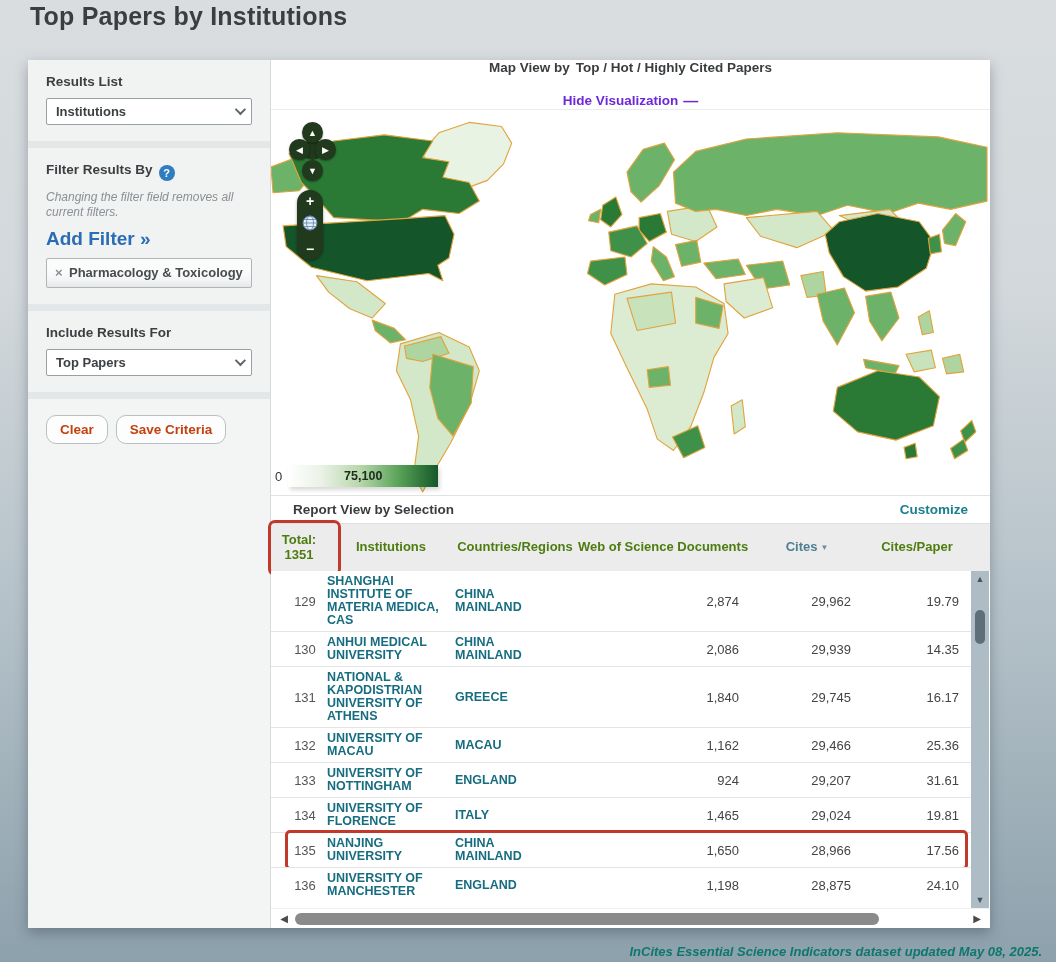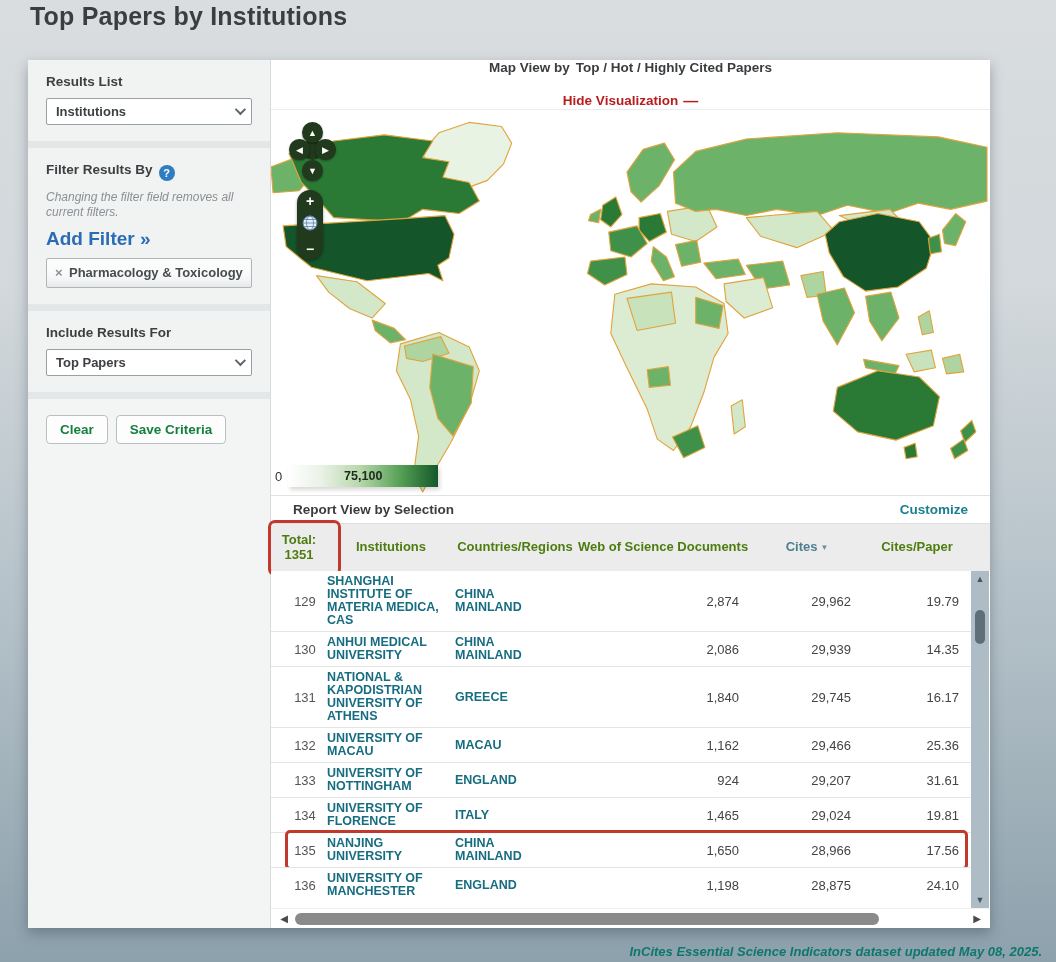--- a/index.html
+++ b/index.html
@@ -21,29 +21,29 @@
     display:flex; align-items:center; padding:0 26px 0 9px; font-size:13px; font-weight:bold; color:#3d4144; cursor:pointer; }
   .chev { position:absolute; right:8px; top:8px; width:8px; height:8px; border-right:2px solid #5a676d; border-bottom:2px solid #5a676d; transform:rotate(45deg) translateY(-2px); }
   .help-badge { display:inline-flex; width:16px; height:16px; border-radius:50%; background:#2f7cc0; color:#fff;
     font-size:11px; font-weight:bold; align-items:center; justify-content:center; margin-left:6px; vertical-align:-3px; cursor:pointer; }
   .filter-note { font-size:12px; font-style:italic; color:#8a9094; line-height:1.25; margin-bottom:8px; }
   .add-filter { font-size:19px; font-weight:bold; color:#2a6db5; margin-bottom:8px; cursor:pointer; }
   .chip-box { background:#fbfbfb; border:1px solid #aeb4b7; border-radius:2px; padding:6px 8px; box-shadow:inset 0 -14px 14px -12px #d9dcde; }
   .chip { font-size:13px; font-weight:bold; color:#474c4f; line-height:1.2; padding-left:14px; position:relative; }
   .chip .x { position:absolute; left:0; top:0; color:#8a8f93; font-weight:bold; cursor:pointer; }
   .btn-row { display:flex; gap:8px; padding:16px 18px; background:#f3f4f4; }
-  .btn { background:#fdfdfd; border:1px solid #b9bfc2; border-radius:4px; padding:6px 13px;
-    font-size:13.5px; font-weight:bold; color:#15803d; cursor:pointer; }
+  .btn { background:#fdfdfd; border:1px solid #b9bfc2; border-radius:10px; padding:6px 13px;
+    font-size:13.5px; font-weight:bold; color:#c2410c; cursor:pointer; }
 
   
   .content { flex:1; display:flex; flex-direction:column; background:#fff; position:relative; }
   .map-header { height:50px; display:flex; align-items:center; justify-content:space-between; padding:0 22px; border-bottom:1px solid #ececec;flex-direction:column; }
   .map-title { font-size:13.5px; font-weight:bold; color:#3a3d3f; }
   .map-title .prefix { margin-right:6px; }
-  .teal-link { font-size:13.5px; font-weight:bold; color:#b91c1c; cursor:pointer; display:flex; align-items:center; gap:5px; }
+  .teal-link { font-size:13.5px; font-weight:bold; color:#6d28d9; cursor:pointer; display:flex; align-items:center; gap:5px; }
   .collapse-glyph { font-weight:bold; font-size:15px; }
 
   .map-area { height:385px; position:relative; overflow:hidden; background:#fff; }
   .map-area svg.world { position:absolute; inset:0; }
 
   
   .pan-cluster { position:absolute; left:18px; top:12px; width:46px; height:60px; }
   .pan-btn { position:absolute; width:21px; height:21px; border-radius:50%; background:#21391c;
     color:#fff; font-size:9px; display:flex; align-items:center; justify-content:center; cursor:pointer; box-shadow:0 1px 2px rgba(0,0,0,.4); }
   .pan-up{left:13px;top:0;} .pan-left{left:0;top:17px;} .pan-right{left:26px;top:17px;} .pan-down{left:13px;top:38px;}

